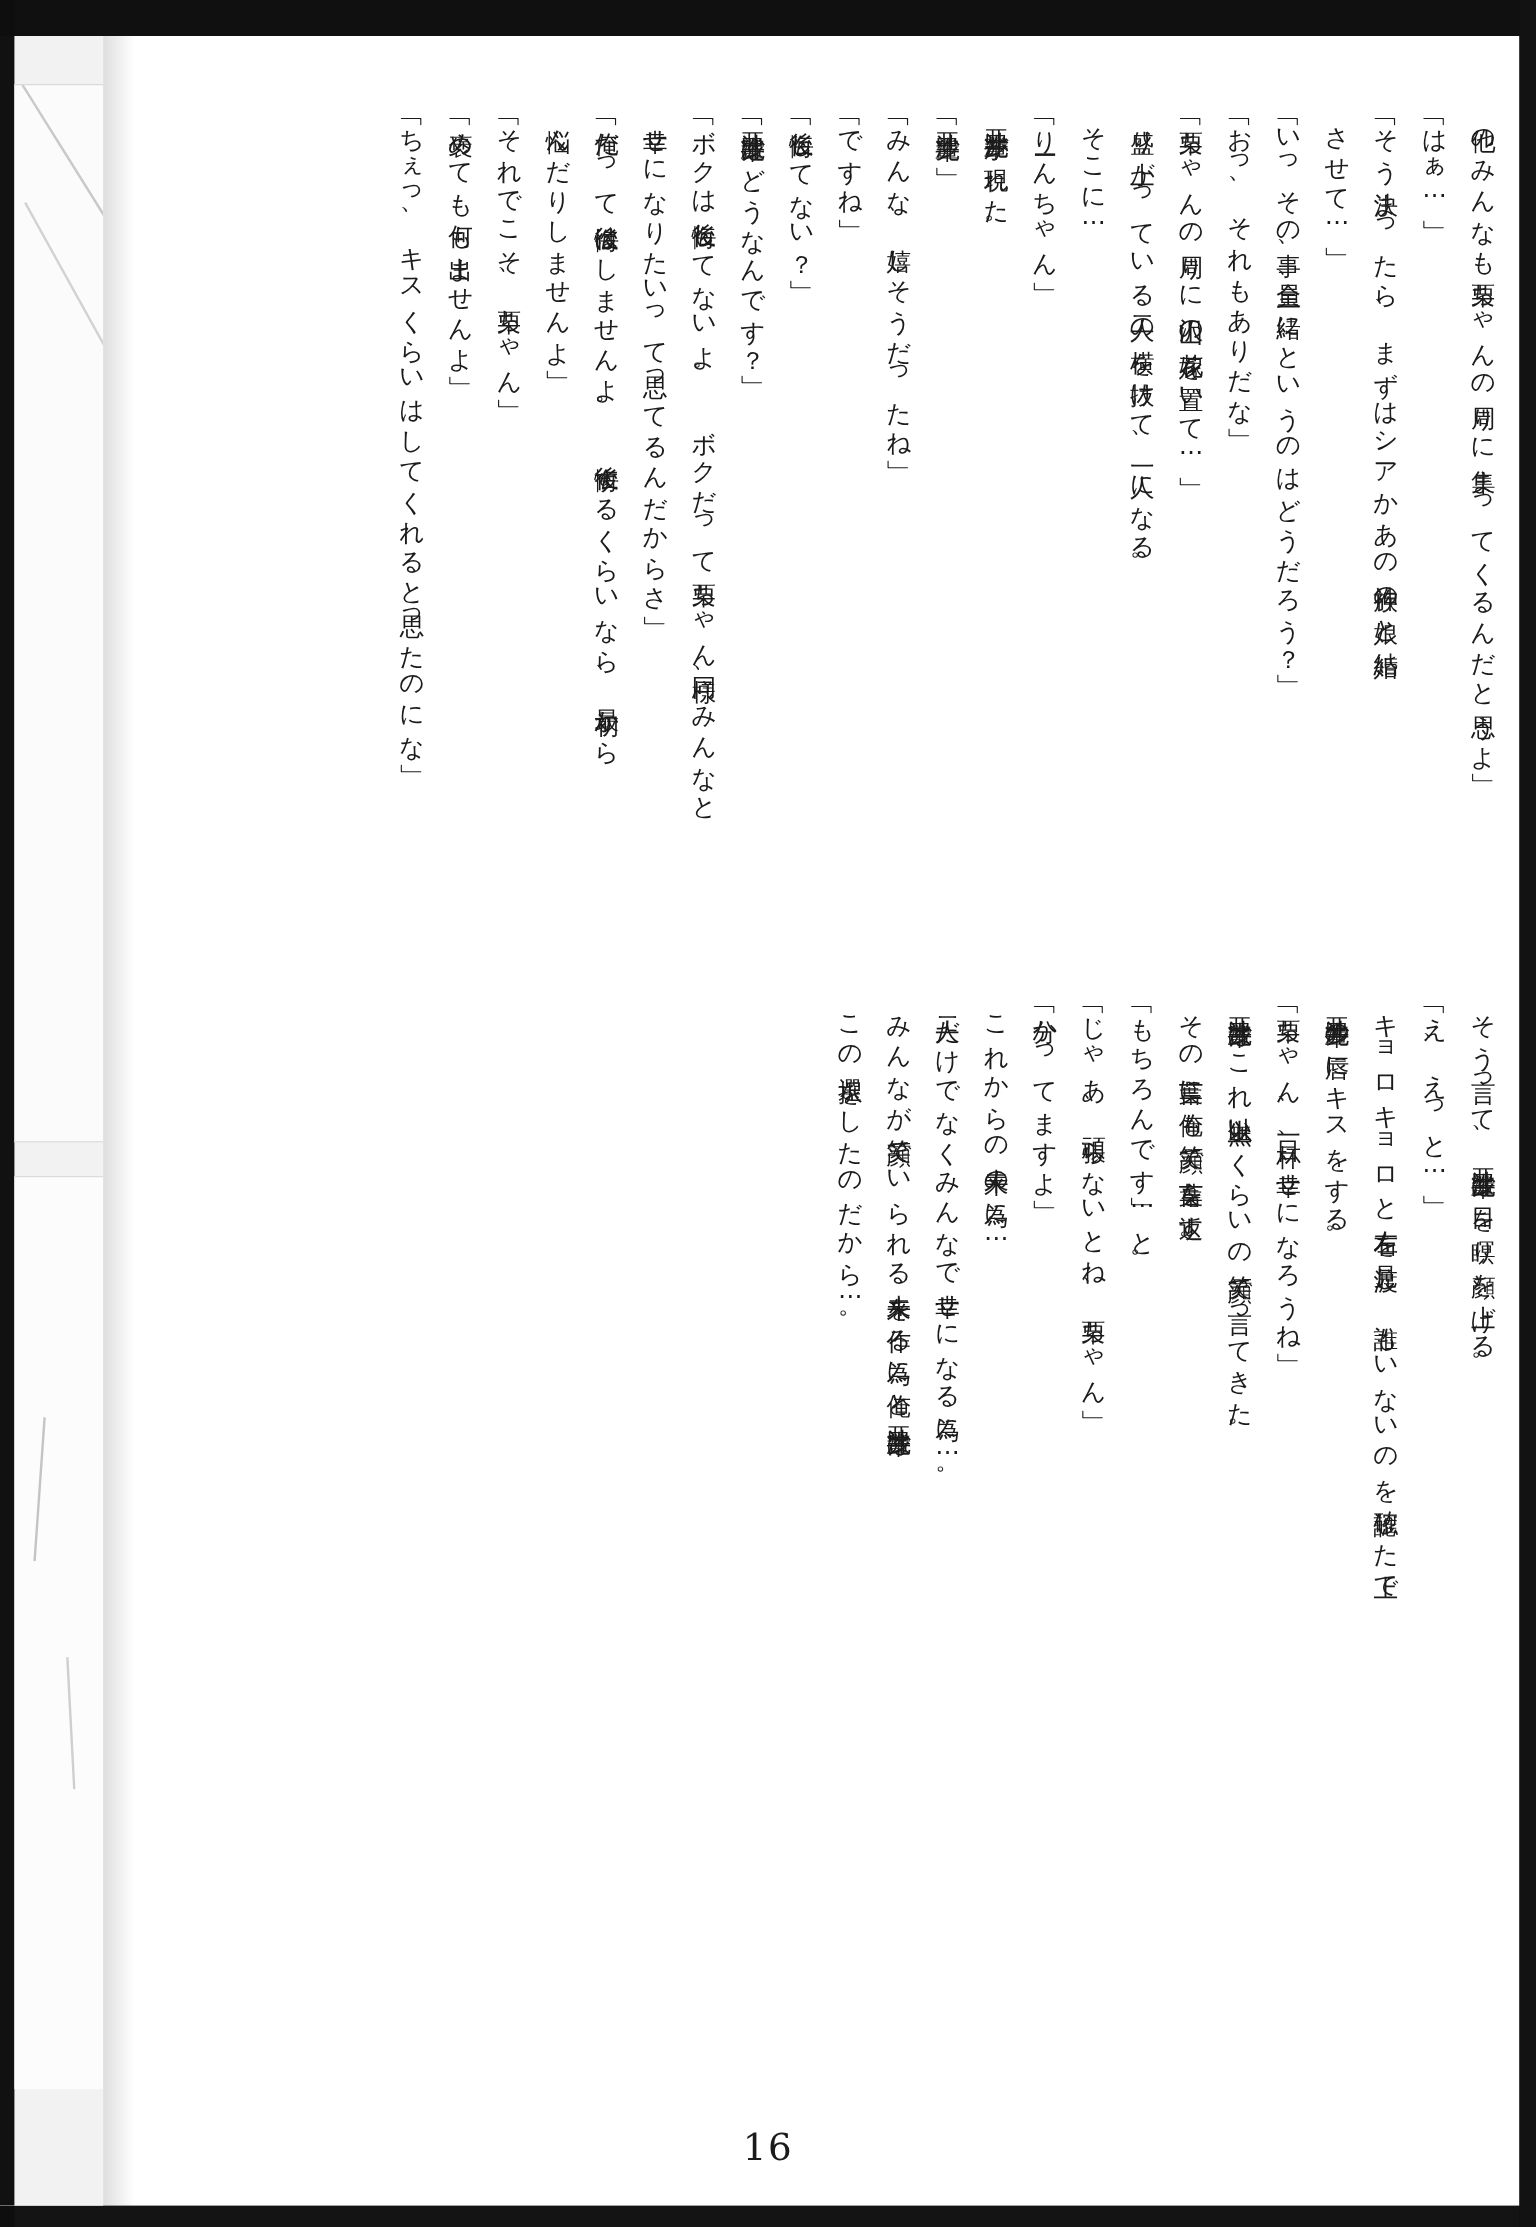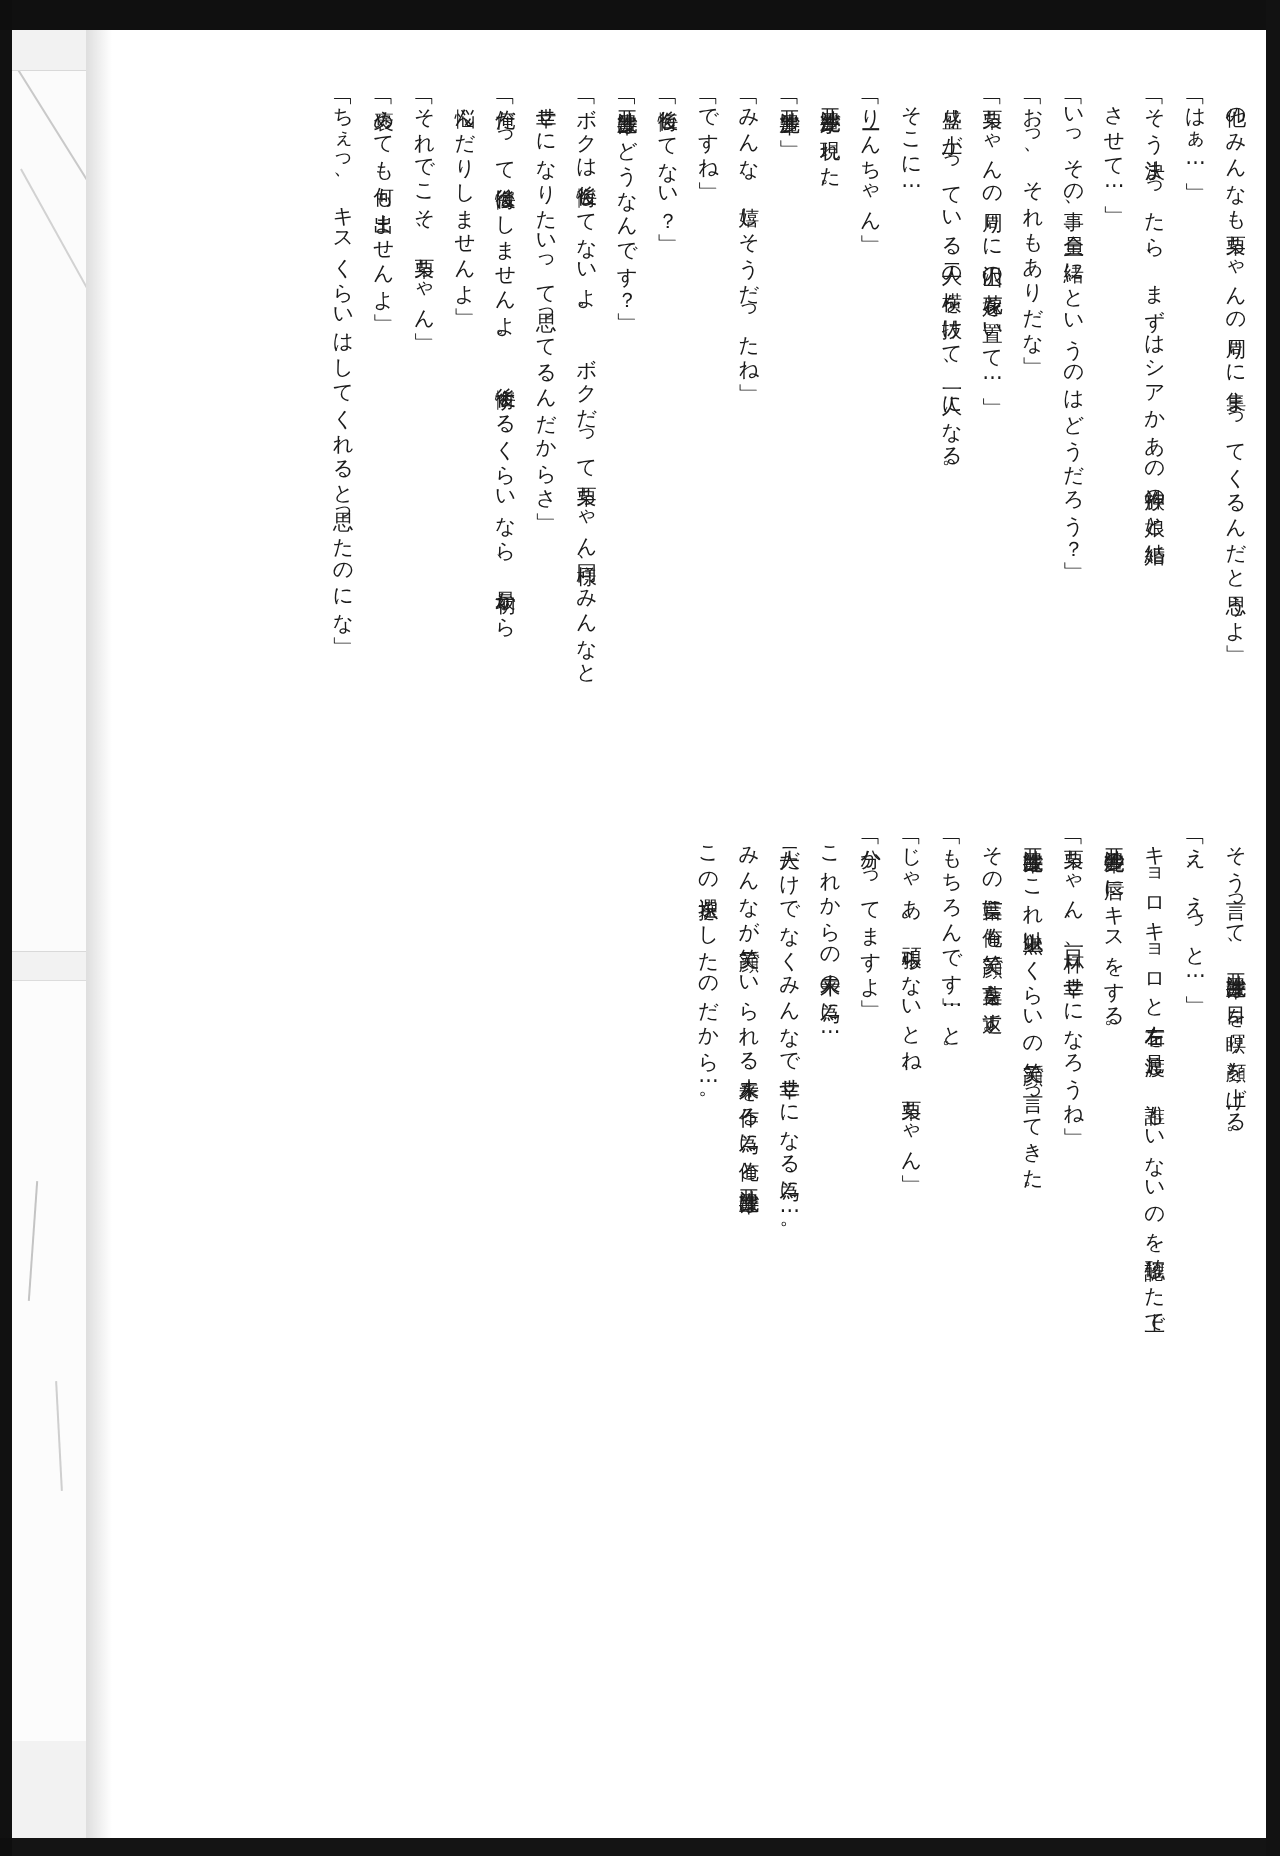--- a/index.html
+++ b/index.html
@@ -215,13 +215,14 @@
 その言葉に俺も笑顔で言葉を返す。
 「もちろんです」…と。
 「じゃあ、頑張らないとね、栗ちゃん」
 「分かってますよ」
 これからの未来の為に…
 二人だけでなくみんなで幸せになる為に…。
 みんなが笑顔でいられる未来を作る為に俺と亜沙先輩は
 この選択をしたのだから…。</div>
   </div>
 
+  <div class="page-number">16</div>
 </div>
 
 </body></html>

